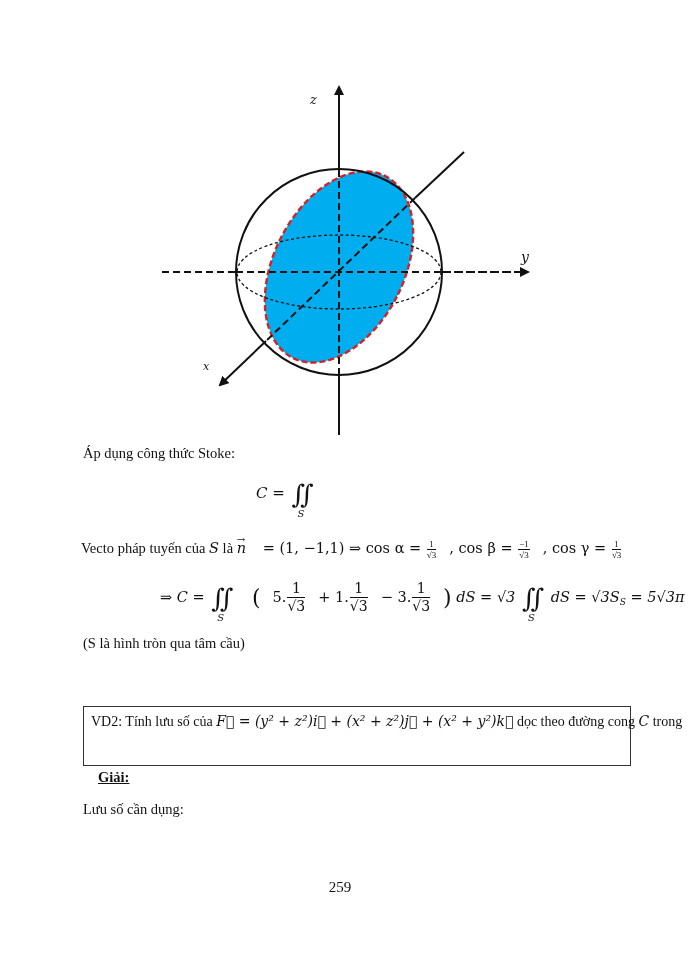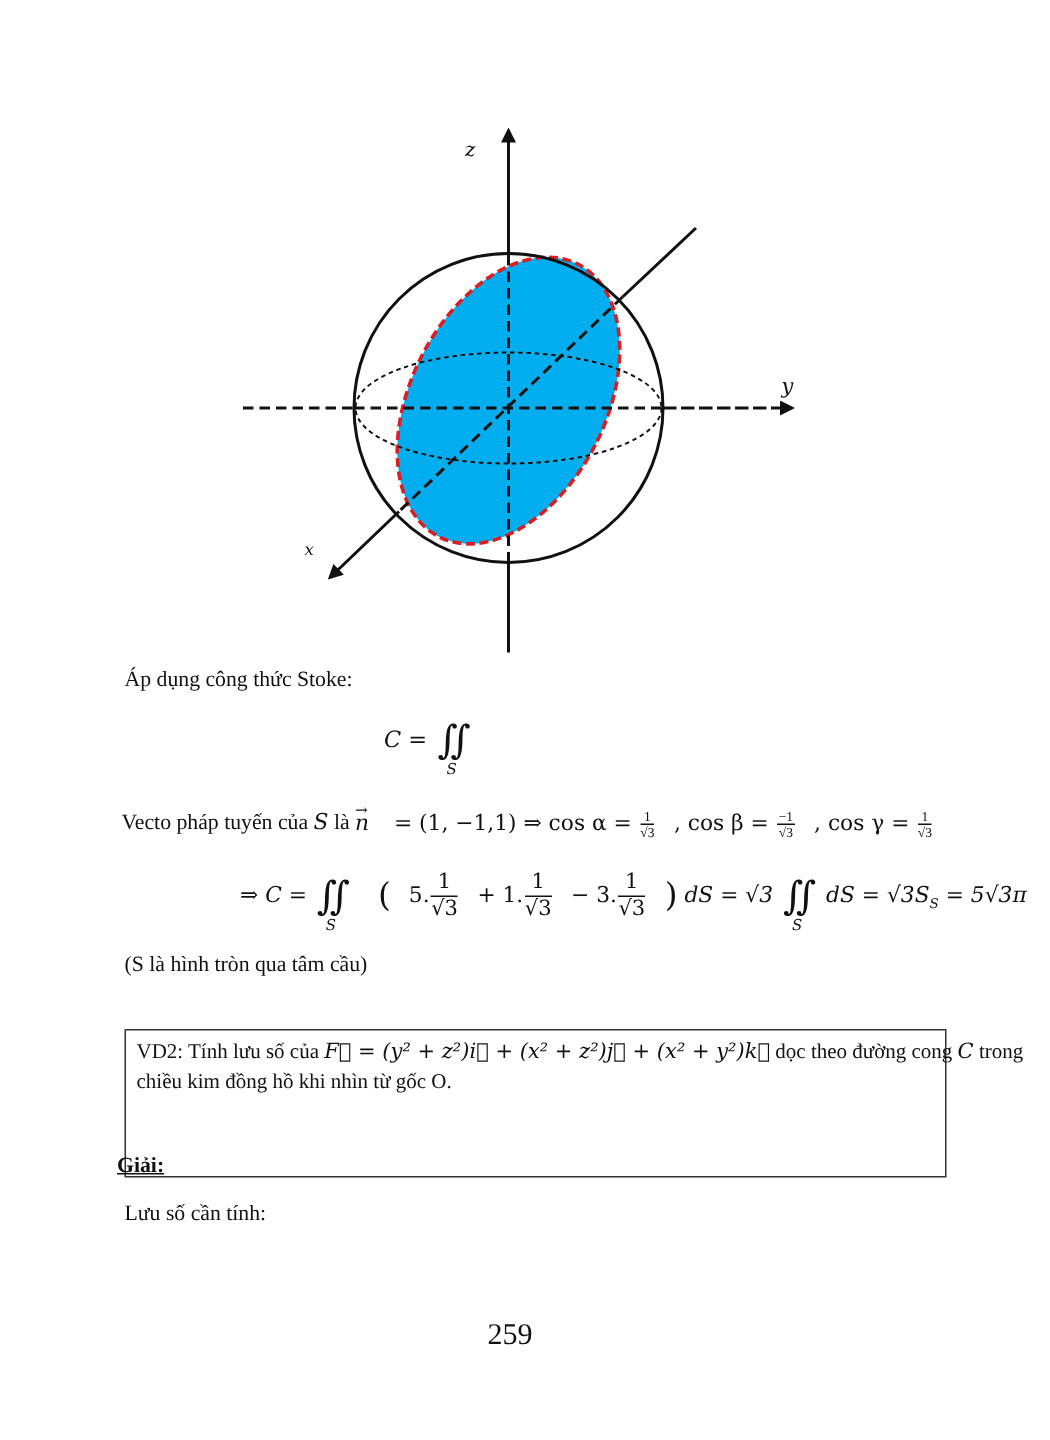--- a/index.html
+++ b/index.html
@@ -10,21 +10,21 @@
   .math { font-family: "DejaVu Serif", "Liberation Serif", serif; font-style: italic; }
   .m-up { font-style: normal; margin-left: 12px; }
   .frac { display: inline-block; vertical-align: middle; text-align: center; font-size: 9px; line-height: 10px; margin: 0 1px; }
   .frac .num { display: block; border-bottom: 1px solid #111; padding: 0 1px; }
   .frac .den { display: block; }
   .bigfrac { display: inline-block; vertical-align: middle; text-align: center; font-size: 14px; line-height: 17px; margin: 0 1px; font-style: normal; }
   .bigfrac .num { display: block; border-bottom: 1px solid #111; padding: 0 2px; }
   .bigfrac .den { display: block; }
   .dint { position: relative; display: inline-block; font-size: 26px; line-height: 26px; vertical-align: middle; font-style: normal; margin: 0 2px; }
   .dint .sub { position: absolute; left: 6px; top: 28px; font-size: 10px; font-style: italic; line-height: 10px; }
-  .box { position: absolute; left: 83px; top: 686px; width: 548px; height: 99px; border: 1.5px solid #333; box-sizing: border-box; }
+  .box { position: absolute; left: 83px; top: 706px; width: 548px; height: 60px; border: 1.5px solid #333; box-sizing: border-box; }
   .boxtxt { position: absolute; left: 7px; top: 4px; width: 534px; font-size: 14px; line-height: 20px; text-align: justify; }
   .underline { text-decoration: underline; font-weight: bold; }
 </style>
 </head>
 <body>
 
 <svg class="abs" style="left:0;top:0;" width="700" height="440">
   <defs>
     <marker id="arrow" markerWidth="10" markerHeight="10" refX="8" refY="5" orient="auto" markerUnits="userSpaceOnUse">
       <path d="M0,0 L10,5 L0,10 z" fill="#111"></path>
@@ -74,21 +74,20 @@
   <span>dS = √3S</span><sub style="font-size:9px;">S</sub><span> = 5√3π</span>
 </div>
 
 <div class="abs txt" style="left:83px;top:634px;text-align:center;">(S là hình tròn qua tâm cầu)</div>
 
 <div class="box">
   <div class="boxtxt">
     <div style="white-space:nowrap;">
       <span>VD2: Tính lưu số của </span><span class="math">F⃗ = (y² + z²)i⃗ + (x² + z²)j⃗ + (x² + y²)k⃗</span><span> dọc theo đường cong </span><span class="math">C</span><span> trong</span>
     </div>
-    <div style="white-space:nowrap;">chiều kim đồng hồ khi nhìn từ gốc O.</div>
   </div>
 </div>
 
-<div class="abs txt underline" style="left:78px;top:768px;">Giải:</div>
+<div class="abs txt underline" style="left:98px;top:768px;">Giải:</div>
 
-<div class="abs txt" style="left:83px;top:800px;">Lưu số cần tính:</div>
+<div class="abs txt" style="left:83px;top:800px;">Lưu số cần dụng:</div>
 
-<div class="abs" style="left:0;top:879px;width:680px;text-align:center;font-size:20px;">259</div>
+<div class="abs" style="left:0;top:879px;width:680px;text-align:center;font-size:15px;">259</div>
 
 </body></html>

